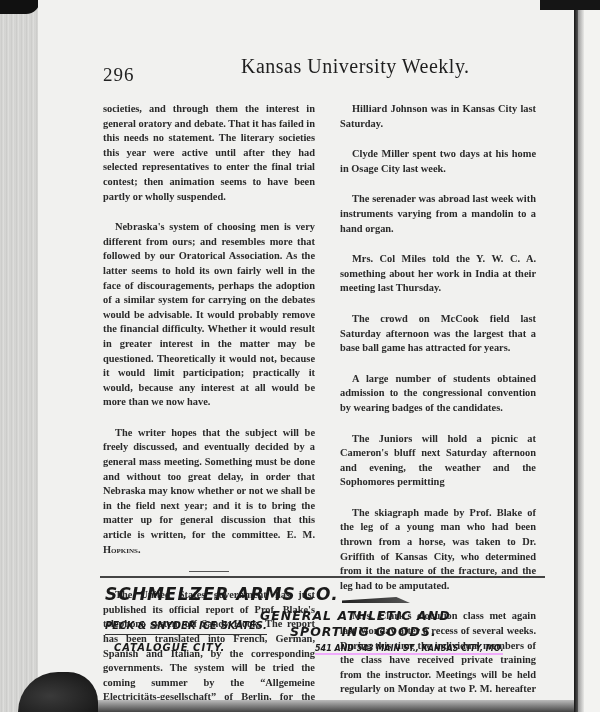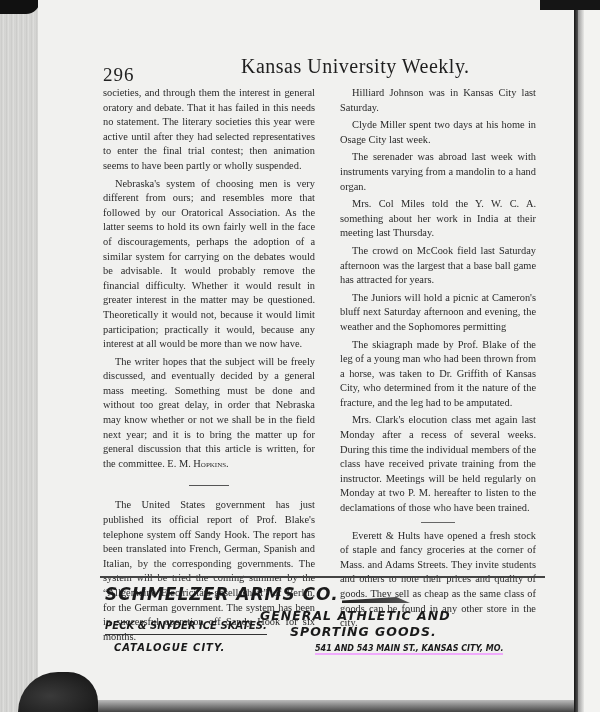--- a/index.html
+++ b/index.html
@@ -13,21 +13,21 @@
   .gutter-shade { position:absolute; left:578px; top:10px; width:6px; height:702px; background:linear-gradient(90deg,#9a9a9a,#e8e8e6); }
   .top-dark { position:absolute; left:540px; top:0; width:60px; height:10px; background:#151515; }
   .thumb { position:absolute; left:18px; top:672px; width:80px; height:40px; background:radial-gradient(ellipse at 40% 60%, #3a3a3a 0%, #222 60%, #111 100%); border-top-left-radius:40px; border-top-right-radius:30px; }
   .bottom-shadow { position:absolute; left:38px; top:700px; width:536px; height:12px; background:linear-gradient(180deg,#bbb,#444); }
 
   .header { position:absolute; top:56px; left:103px; width:440px; height:24px; }
   .page-num { position:absolute; left:0; top:8px; font-size:19px; color:#222; letter-spacing:1px; }
   .journal-title { position:absolute; left:138px; top:-1px; font-size:20px; color:#1e1e1e; letter-spacing:0.5px; }
 
   .col { position:absolute; font-size:10.4px; line-height:14.6px; color:#2a2a2a; text-align:justify; }
-  .col p { margin:0 0 3px 0; text-indent:12px; }
+  .col p { margin:16px 0 3px 0; text-indent:12px;font-weight:bold; }
   .col p.noindent { text-indent:0; }
   .left-col { left:103px; top:86px; width:212px; }
   .right-col { left:340px; top:86px; width:196px; }
   .sig { font-variant:small-caps; }
   .rule-short { width:40px; height:1px; background:#555; margin:14px auto 12px auto; }
   .rule-short-r { width:34px; height:1px; background:#666; margin:6px auto 6px auto; }
 
   .full-rule { position:absolute; left:100px; top:576px; width:445px; height:1.5px; background:#444; }
   .ad { position:absolute; left:100px; top:580px; width:450px; height:90px; font-family:"DejaVu Sans", "Liberation Sans", sans-serif; color:#1a1a1a; }
   .ad-company { position:absolute; left:5px; top:4px; font-size:17px; font-weight:bold; font-style:italic; letter-spacing:1px; }
@@ -61,20 +61,21 @@
   <div class="rule-short"></div>
   <p>The United States government has just published its official report of Prof. Blake's telephone system off Sandy Hook. The report has been translated into French, German, Spanish and Italian, by the corresponding governments. The system will be tried the coming summer by the “Allgemeine Electricitäts-gesellschaft” of Berlin, for the German government. The system has been in successful operation off Sandy Hook for six months.</p>
 </div>
 
 <div class="col right-col">
   <p>Hilliard Johnson was in Kansas City last Saturday.</p>
   <p>Clyde Miller spent two days at his home in Osage City last week.</p>
   <p>The serenader was abroad last week with instruments varying from a mandolin to a hand organ.</p>
   <p>Mrs. Col Miles told the Y. W. C. A. something about her work in India at their meeting last Thursday.</p>
   <p>The crowd on McCook field last Saturday afternoon was the largest that a base ball game has attracted for years.</p>
+  <p>A large number of students obtained admission to the congressional convention by wearing badges of the candidates.</p>
   <p>The Juniors will hold a picnic at Cameron's bluff next Saturday afternoon and evening, the weather and the Sophomores permitting</p>
   <p>The skiagraph made by Prof. Blake of the leg of a young man who had been thrown from a horse, was taken to Dr. Griffith of Kansas City, who determined from it the nature of the fracture, and the leg had to be amputated.</p>
   <p>Mrs. Clark's elocution class met again last Monday after a recess of several weeks. During this time the individual members of the class have received private training from the instructor. Meetings will be held regularly on Monday at two P. M. hereafter to listen to the declamations of those who have been trained.</p>
   <div class="rule-short-r"></div>
   <p>Everett &amp; Hults have opened a fresh stock of staple and fancy groceries at the corner of Mass. and Adams Streets. They invite students and others to note their prices and quality of goods. They sell as cheap as the same class of goods can be found in any other store in the city.</p>
 </div>
 
 <div class="full-rule"></div>
 <div class="ad">
   <span class="ad-company">SCHMELZER ARMS CO.</span>

